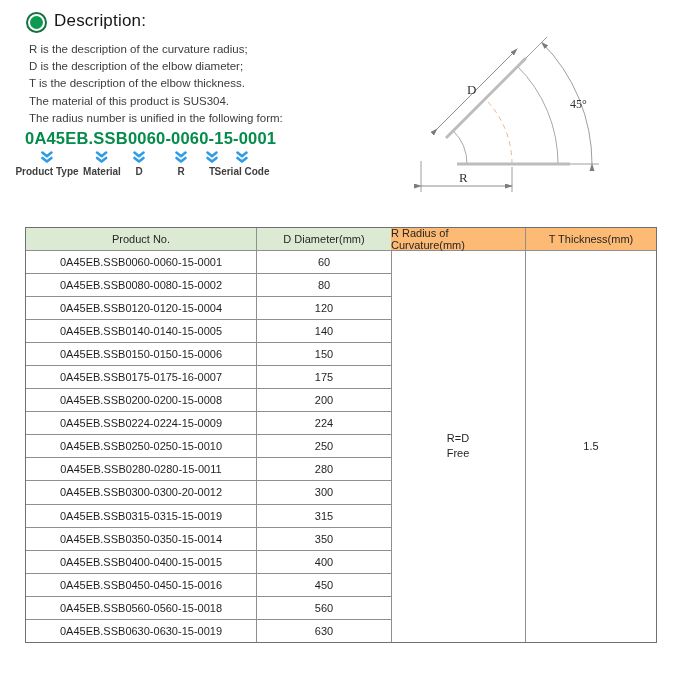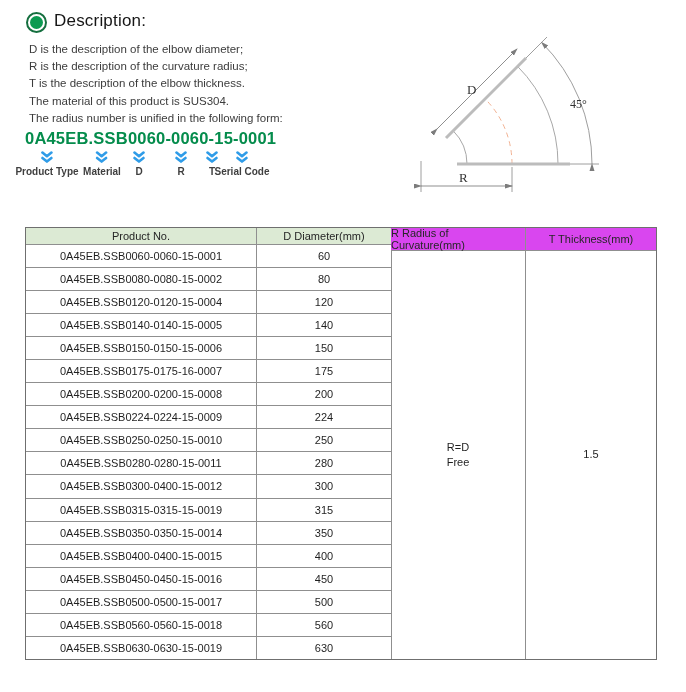--- a/index.html
+++ b/index.html
@@ -26,46 +26,46 @@
   
   .diagram{position:absolute;left:410px;top:15px;}
   .diagram text{font-family:"Liberation Serif",serif;fill:#333;}
 
   
   .table-wrap{position:absolute;left:25px;top:227px;width:632px;
               border:1px solid #6f6f6f;box-sizing:border-box;background:#fff;}
   table.left{border-collapse:collapse;table-layout:fixed;width:365px;}
   table.left th,table.left td{border-right:1px solid #8f8f8f;border-bottom:1px solid #8f8f8f;
               padding:0;text-align:center;font-weight:normal;}
-  table.left thead th{height:16px;background:#dcead4;font-size:11px;color:#262626;}
+  table.left thead th{height:22px;background:#dcead4;font-size:11px;color:#262626;}
   table.left tbody td{height:22.05px;font-size:11px;color:#1f1f1f;}
   table.left tbody tr:last-child td{border-bottom:none;}
   .col{position:absolute;top:0;bottom:0;box-sizing:border-box;}
   .col-r{left:365px;width:135px;border-right:1px solid #8f8f8f;}
   .col-t{left:500px;width:130px;}
-  .col-head{height:22px;background:#d946ef;border-bottom:1px solid #8f8f8f;
+  .col-head{height:22px;background:#fdba74;border-bottom:1px solid #8f8f8f;
             display:flex;align-items:center;justify-content:center;font-size:11px;color:#262626;}
   .col-body{position:absolute;top:23px;bottom:0;left:0;right:0;
             display:flex;flex-direction:column;align-items:center;justify-content:center;
             font-size:11px;color:#1f1f1f;line-height:15px;}
 </style>
 </head>
 <body>
 
 <div class="page">
 
   <div class="bullet">
       <div class="dot"></div>
     </div>
   <div class="title">Description:</div>
 
   <ul class="desc">
 
-  <li>D is the description of the elbow diameter;</li>
-      <li>R is the description of the curvature radius;</li>
+  <li>R is the description of the curvature radius;</li>
+      <li>D is the description of the elbow diameter;</li>
       <li>T is the description of the elbow thickness.</li>
       <li>The material of this product is SUS304.</li>
       <li>The radius number is unified in the following form:</li>
     </ul>
 
   <div class="code">0A45EB.SSB0060-0060-15-0001</div>
 
   <div class="seg" style="left:47px;top:151px">
     <svg class="chev" width="13" height="13" viewBox="0 0 13 13">
         <g fill="none" stroke="#2f9ce8" stroke-width="2.6" stroke-linecap="round" stroke-linejoin="round">
@@ -205,21 +205,21 @@
             <td>0A45EB.SSB0250-0250-15-0010</td>
             <td>250</td>
           </tr>
 
           <tr>
             <td>0A45EB.SSB0280-0280-15-0011</td>
             <td>280</td>
           </tr>
 
           <tr>
-            <td>0A45EB.SSB0300-0400-15-0012</td>
+            <td>0A45EB.SSB0300-0300-20-0012</td>
             <td>300</td>
           </tr>
 
           <tr>
             <td>0A45EB.SSB0315-0315-15-0019</td>
             <td>315</td>
           </tr>
 
           <tr>
             <td>0A45EB.SSB0350-0350-15-0014</td>
@@ -229,24 +229,20 @@
           <tr>
             <td>0A45EB.SSB0400-0400-15-0015</td>
             <td>400</td>
           </tr>
 
           <tr>
             <td>0A45EB.SSB0450-0450-15-0016</td>
             <td>450</td>
           </tr>
 
-          <tr>
-            <td>0A45EB.SSB0500-0500-15-0017</td>
-            <td>500</td>
-          </tr>
 
           <tr>
             <td>0A45EB.SSB0560-0560-15-0018</td>
             <td>560</td>
           </tr>
 
           <tr>
             <td>0A45EB.SSB0630-0630-15-0019</td>
             <td>630</td>
           </tr>

